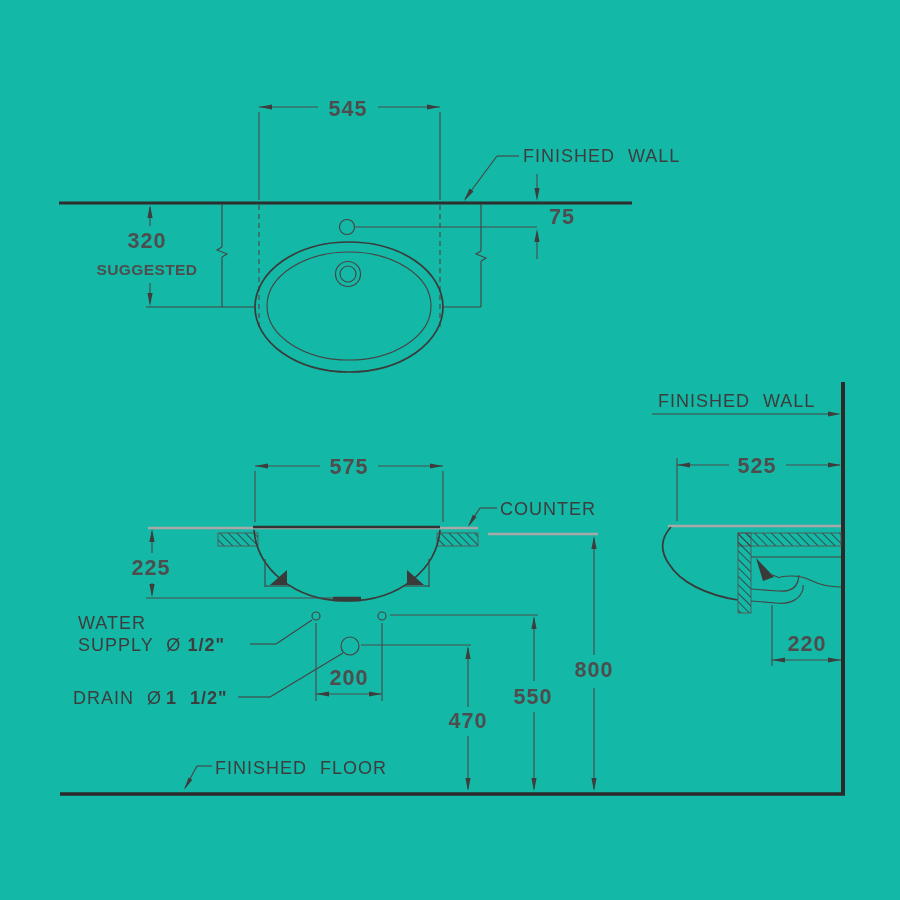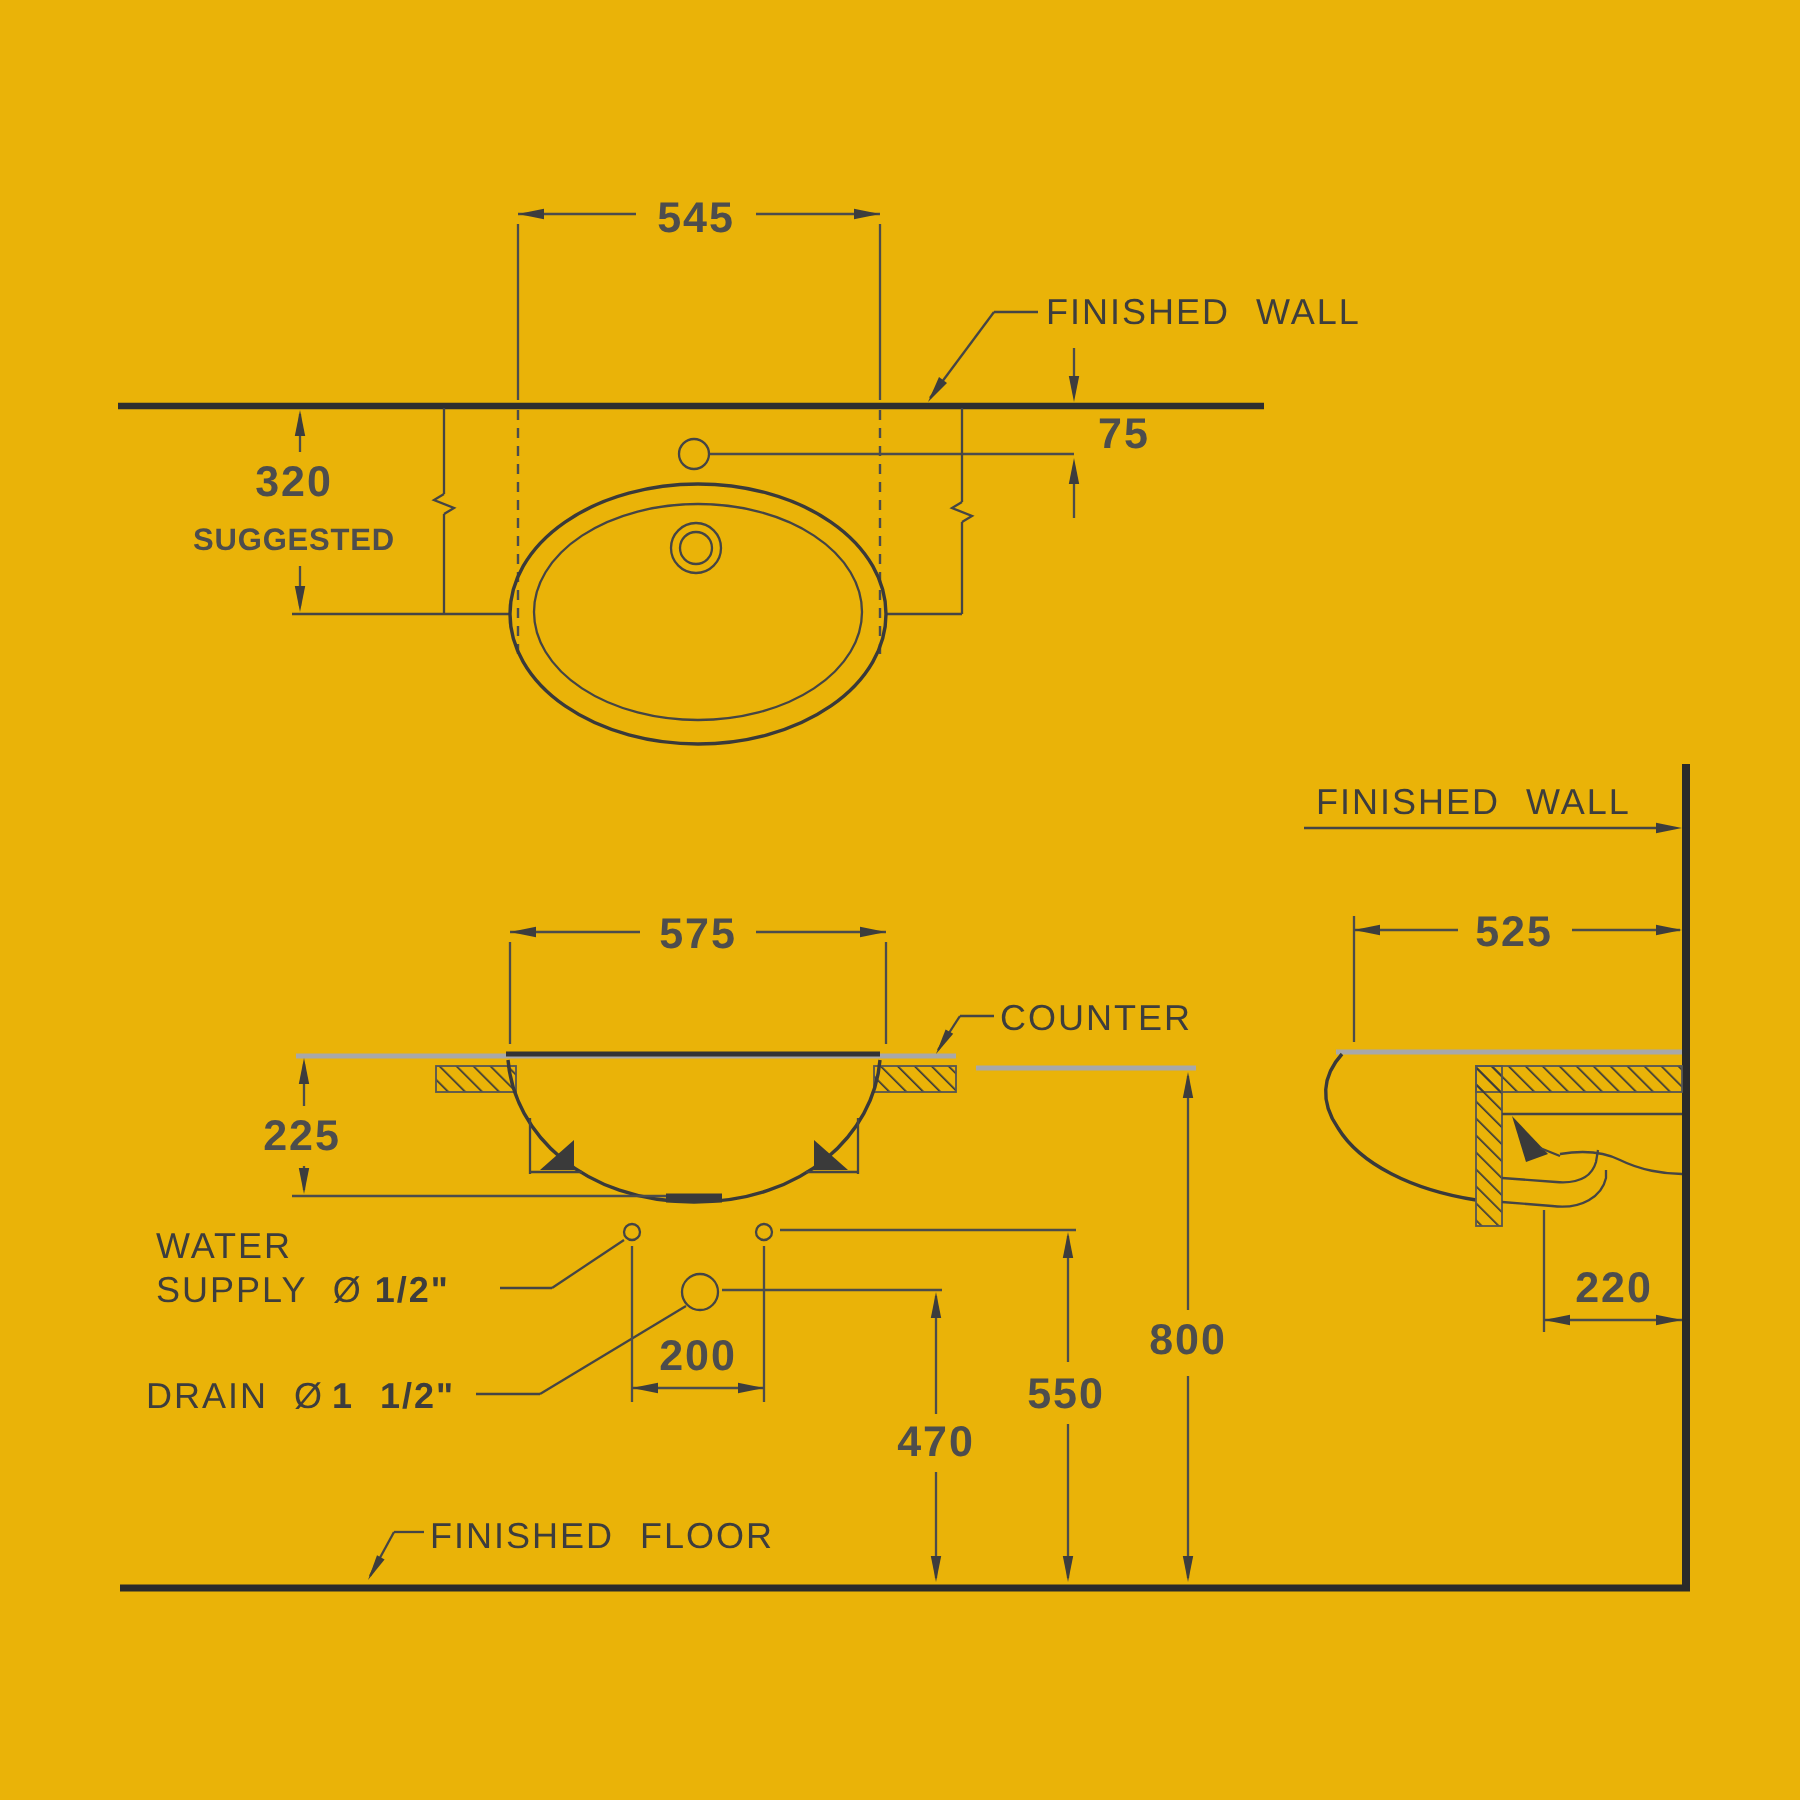--- a/index.html
+++ b/index.html
@@ -1,16 +1,16 @@
 <!DOCTYPE html>
 <html><head>
 <meta charset="utf-8">
 <style>
   html,body{margin:0;padding:0;background:#ffffff;}
-  .stage{position:relative;width:900px;height:900px;background:#eab308;font-family:"Liberation Sans",sans-serif;}
+  .stage{position:relative;width:900px;height:900px;background:#14b8a6;font-family:"Liberation Sans",sans-serif;}
   svg{position:absolute;left:0;top:0;}
   
   .thick{stroke:#2e2e2e;stroke-width:3.2;fill:none;stroke-linecap:butt;}
   .wallside{stroke:#2a2a2a;stroke-width:4;fill:none;}
   .floor{stroke:#2a2a2a;stroke-width:3.6;fill:none;}
   .med{stroke:#3a3a3a;stroke-width:1.7;fill:none;}
   .thin{stroke:#454545;stroke-width:1.15;fill:none;}
   .dimln{stroke:#4c4c4c;stroke-width:1.15;fill:none;}
   .dash{stroke:#4c4c4c;stroke-width:1.2;fill:none;stroke-dasharray:5 4;}
   .gray{stroke:#a8a8a8;stroke-width:2.5;fill:none;}

